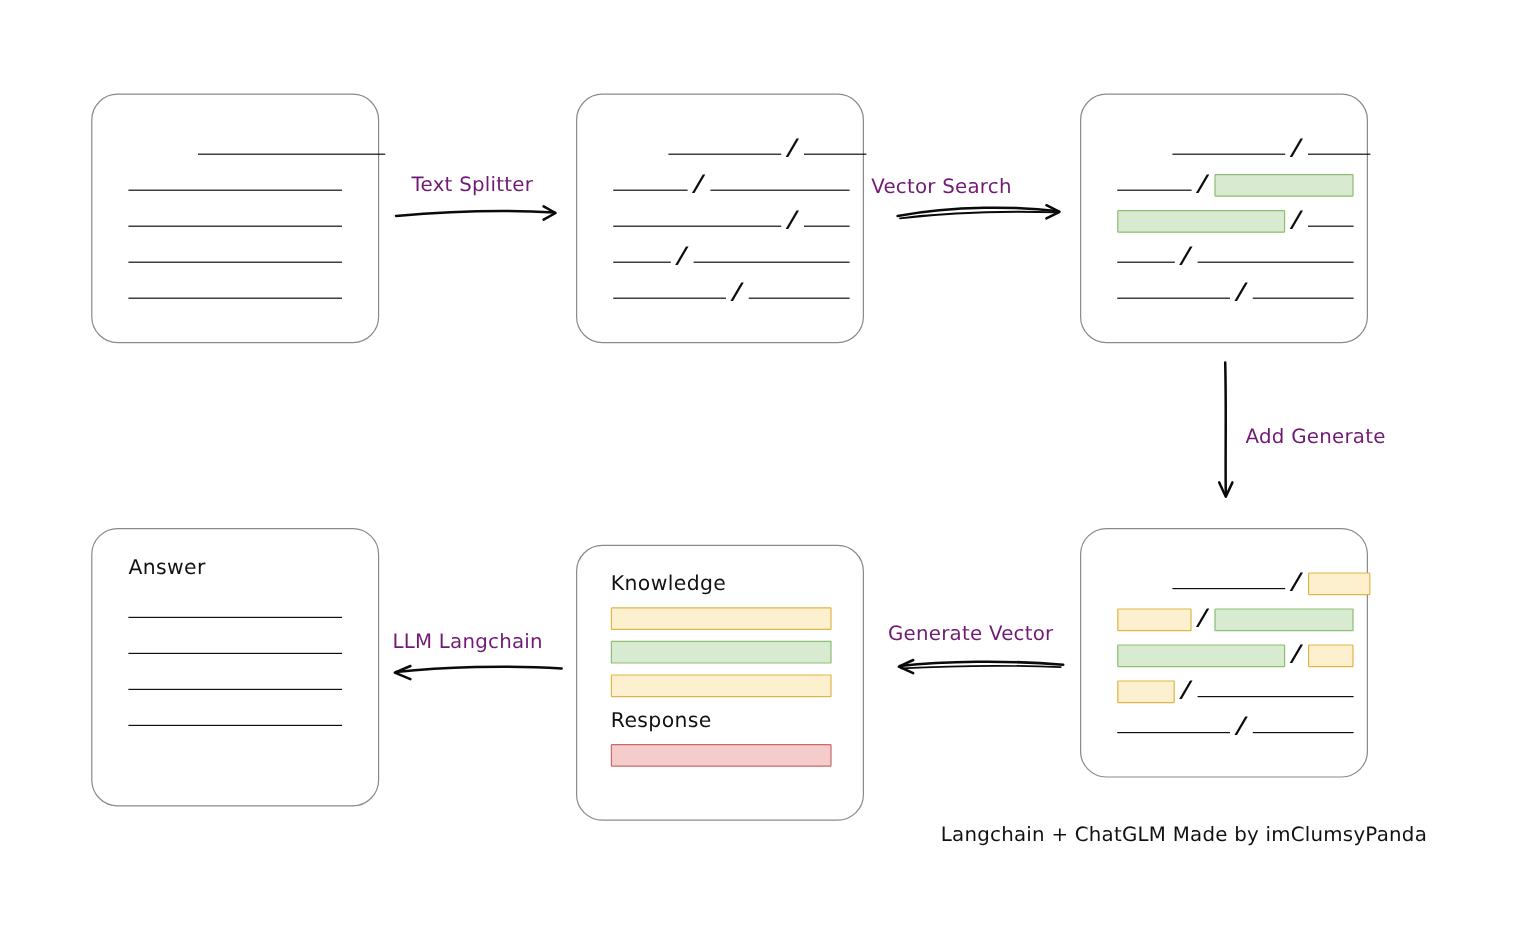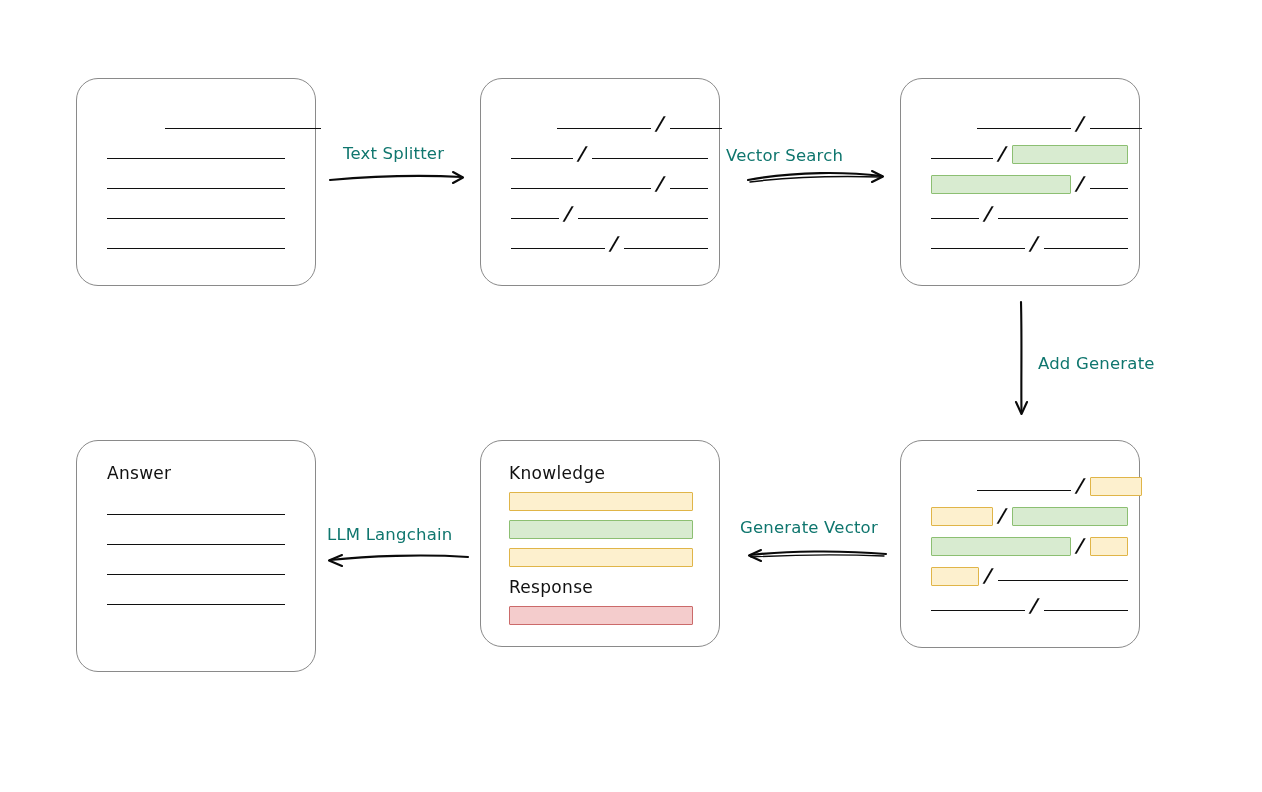--- a/index.html
+++ b/index.html
@@ -80,21 +80,21 @@
     color: #111;
     margin-bottom: 8px;
   }
 
   
   .arrow-label {
     position: absolute;
     font-family: "DejaVu Sans", sans-serif;
     font-size: 16.5px;
     letter-spacing: .2px;
-    color: #0f766e;
+    color: #701a75;
     white-space: nowrap;
   }
   .footer-note {
     position: absolute;
     font-family: "DejaVu Sans", sans-serif;
     font-size: 16.5px;
     letter-spacing: .2px;
     color: #111;
     white-space: nowrap;
   }
@@ -247,21 +247,21 @@
           </div>
           <div class="row">
             <div class="row-wrap">
               <span class="seg-line" style="width: 178px; flex: 0 0 auto;"></span>
             </div>
           </div>
         </div>
     </div>
   </div>
 
-  <div class="doc-box" style="left:480px; top:440px; width:240px; height:207px;">
+  <div class="doc-box" style="left:480px; top:454px; width:240px; height:230px;">
     <div class="doc-inner" style="padding:22px 28px;">
       <div class="box-label">Knowledge</div>
       <div class="bars">
           <div class="seg-chip chip-yellow" style="width: 184px; height: 19px; margin: 9px 0px 0px;"></div>
           <div class="seg-chip chip-green" style="width: 184px; height: 19px; margin: 9px 0px 0px;"></div>
           <div class="seg-chip chip-yellow" style="width: 184px; height: 19px; margin: 9px 0px 0px;"></div>
         </div>
       <div class="box-label" style="margin-top:10px;">Response</div>
       <div class="bars">
           <div class="seg-chip chip-red" style="width: 184px; height: 19px; margin: 9px 0px 0px;"></div>
@@ -337,14 +337,15 @@
     <path class="arrow-path" d="M144,8 C98,6 48,7 11,9" style="stroke-width:1.4;"></path>
     <path class="arrow-head" d="M21,2 L9,7.5 L21,13"></path>
   </svg>
 
   <div class="arrow-label" style="left:327px; top:525px;">LLM Langchain</div>
   <svg class="arrow" style="left:318px; top:552px;" width="150" height="16" viewBox="0 0 150 16">
     <path class="arrow-path" d="M150,5 C104,2 50,4 12,8"></path>
     <path class="arrow-head" d="M24,3 L11,8.5 L24,14"></path>
   </svg>
 
+  <div class="footer-note" style="left:784px; top:686px;">Langchain + ChatGLM Made by imClumsyPanda</div>
 
 </div>
 
 </body></html>

